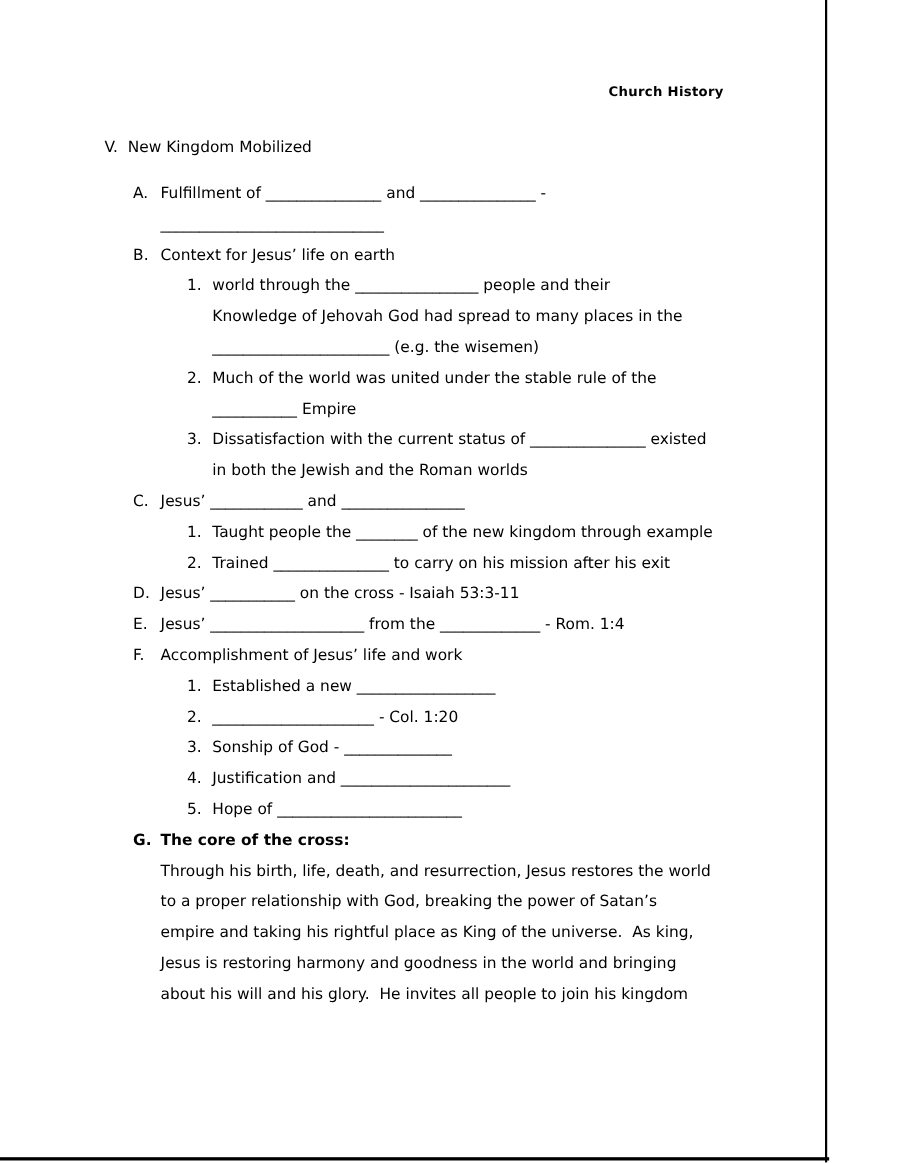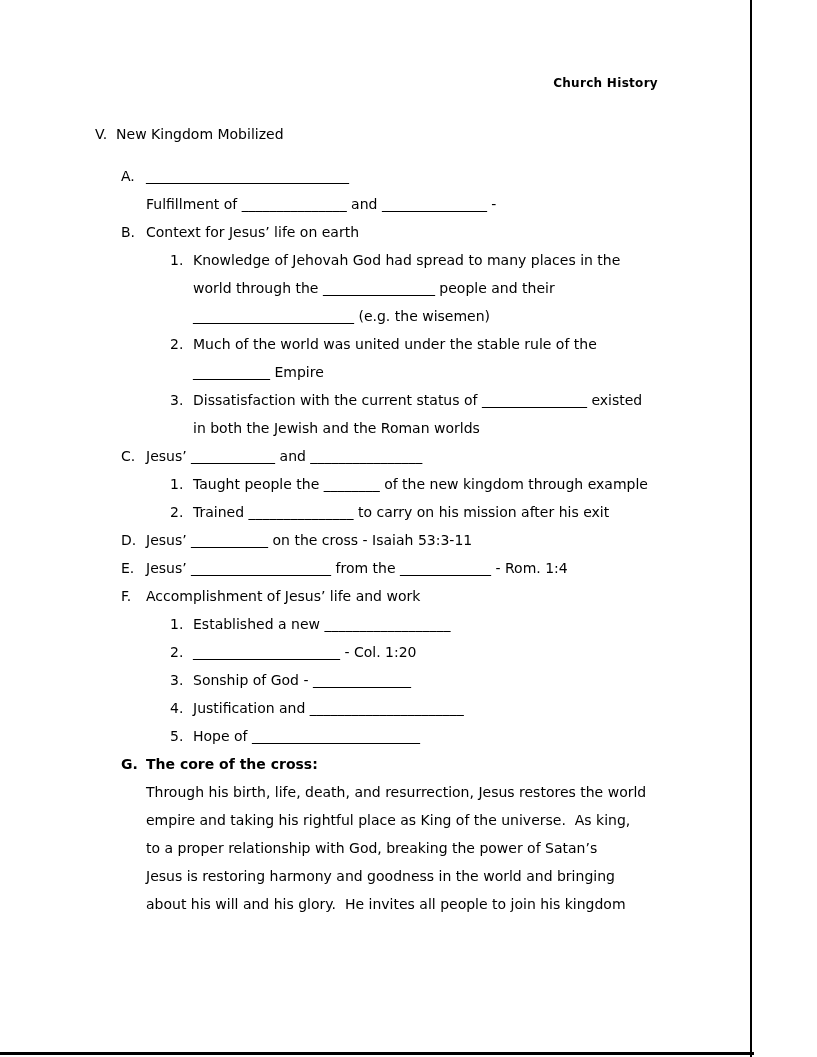--- a/index.html
+++ b/index.html
@@ -40,35 +40,35 @@
   <div class="header">
     <span>Church History</span>
   </div>
 
   <div class="title">V.  New Kingdom Mobilized</div>
 
   <div class="outline">
       <div class="row lvl1">
         <span class="lbl">A.</span>
         <div class="txt">
+          <div class="line">Fulfillment of _______________ and _______________ -</div>
           <div class="line">_____________________________</div>
-          <div class="line">Fulfillment of _______________ and _______________ -</div>
         </div>
       </div>
       <div class="row lvl1">
         <span class="lbl">B.</span>
         <div class="txt">
           <div class="line">Context for Jesus’ life on earth</div>
         </div>
       </div>
       <div class="row lvl2">
         <span class="lbl">1.</span>
         <div class="txt">
+          <div class="line">world through the ________________ people and their</div>
           <div class="line">Knowledge of Jehovah God had spread to many places in the</div>
-          <div class="line">world through the ________________ people and their</div>
           <div class="line">_______________________ (e.g. the wisemen)</div>
         </div>
       </div>
       <div class="row lvl2">
         <span class="lbl">2.</span>
         <div class="txt">
           <div class="line">Much of the world was united under the stable rule of the</div>
           <div class="line">___________ Empire</div>
         </div>
       </div>
@@ -148,22 +148,22 @@
       <div class="row lvl1 bold">
         <span class="lbl">G.</span>
         <div class="txt">
           <div class="line">The core of the cross:</div>
         </div>
       </div>
       <div class="row lvl1">
         <span class="lbl"></span>
         <div class="txt">
           <div class="line">Through his birth, life, death, and resurrection, Jesus restores the world</div>
+          <div class="line">to a proper relationship with God, breaking the power of Satan’s</div>
           <div class="line">empire and taking his rightful place as King of the universe.  As king,</div>
-          <div class="line">to a proper relationship with God, breaking the power of Satan’s</div>
           <div class="line">Jesus is restoring harmony and goodness in the world and bringing</div>
           <div class="line">about his will and his glory.  He invites all people to join his kingdom</div>
         </div>
       </div>
     </div>
 
   <div class="edge-right"></div>
   <div class="edge-bottom"></div>
 </div>
 

